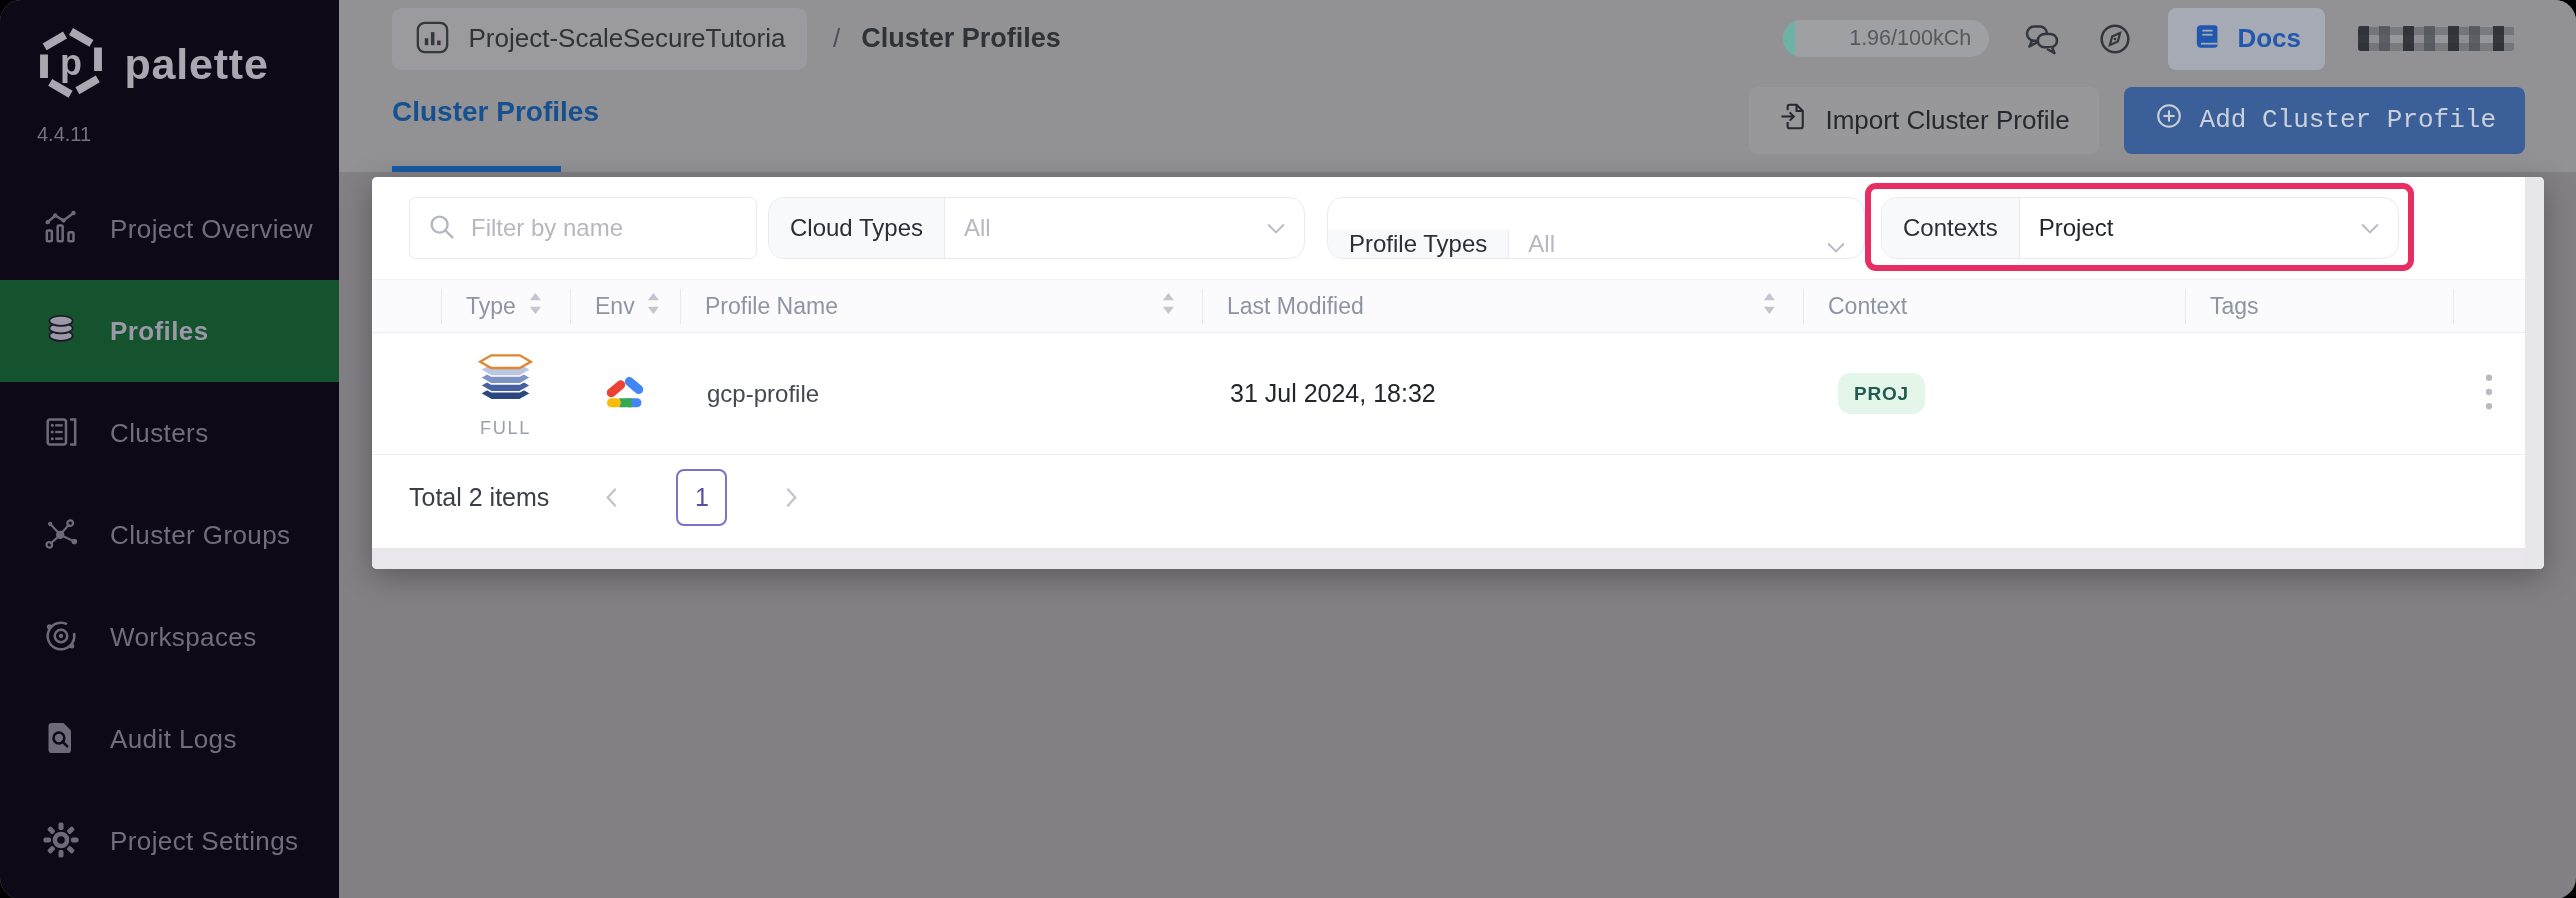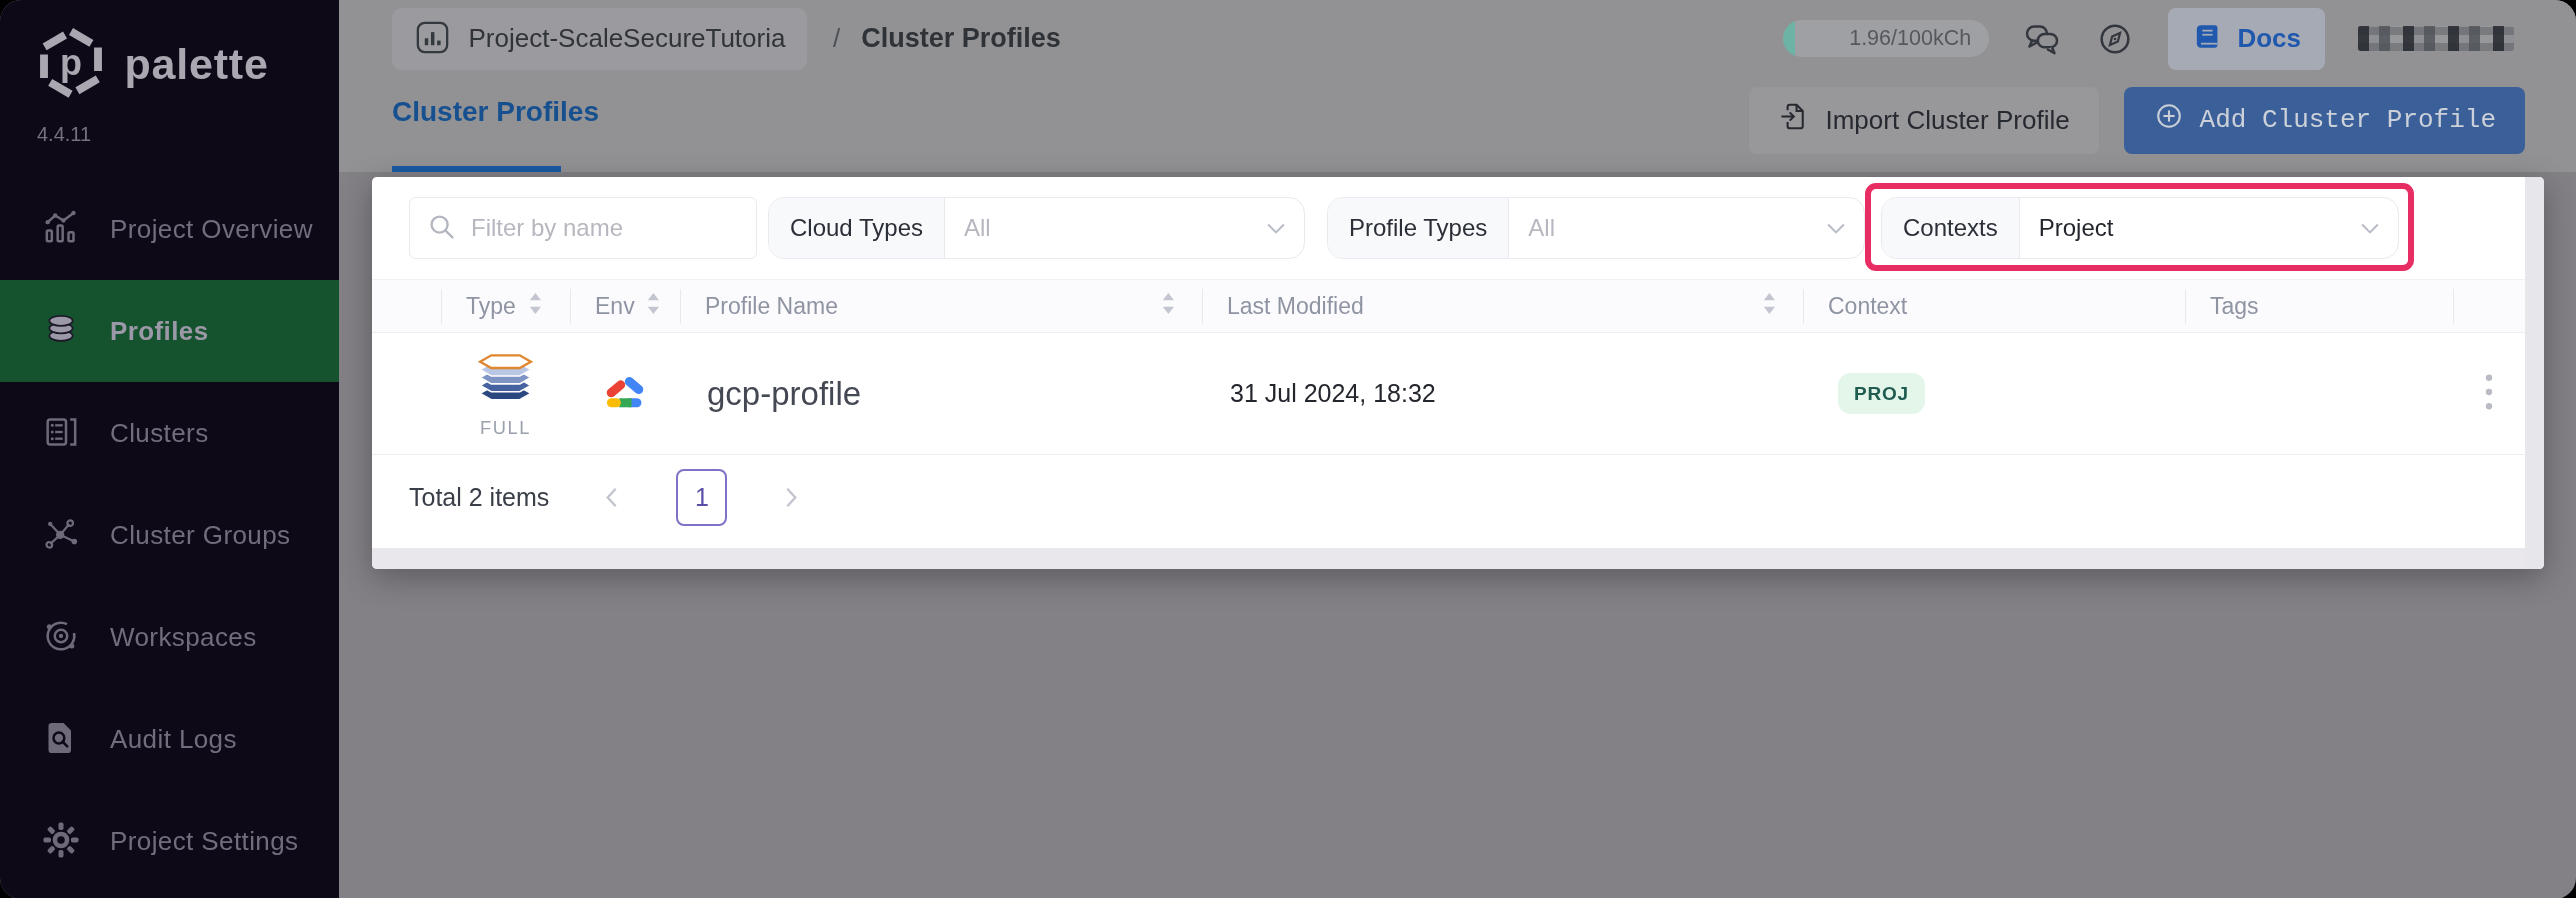--- a/index.html
+++ b/index.html
@@ -54,33 +54,33 @@
   .filters-row{position:relative;height:102px;}
   .search-box{position:absolute;left:37px;top:20px;width:348px;height:62px;border:1.6px solid #e9e9ef;border-radius:6.4px;background:#fff;display:flex;align-items:center;padding:4px 16px;gap:11px;}
   .search-box input{border:none;outline:none;font-size:24px;color:#3a3e48;width:100%;font-family:"Liberation Sans",sans-serif;background:transparent;}
   .search-box input::placeholder{color:#b7b7c0;}
   .fgroup{position:absolute;top:20px;height:62px;display:flex;border:1.6px solid #e9e9ef;border-radius:16px;background:#fff;overflow:hidden;cursor:pointer;}
   .fgroup .flabel{display:flex;align-items:center;padding:0 21px;background:#f8f9fb;border-right:1.6px solid #e9e9ef;font-size:24px;color:#2b2f37;white-space:nowrap;}
   .fgroup .fvalue{flex:1;display:flex;align-items:center;padding:0 19px;font-size:24px;color:#b7b7c0;}
   .fgroup .fvalue.selected{color:#23262d;}
   .fgroup .fchev{display:flex;align-items:center;padding-right:17.5px;margin-left:auto;}
   .g-cloud{left:396px;width:537px;}
-  .g-profile{left:955px;width:538px;}
+  .g-profile{left:955px;width:538px;align-items:flex-end;}
   .g-context{left:1509px;width:518px;}
   .ctx-highlight{position:absolute;left:1493px;top:6.4px;width:549px;height:88px;border:6.4px solid #e82d62;border-radius:11px;pointer-events:none;z-index:5;}
   
   .thead,.trow{display:grid;grid-template-columns:69px 129px 110px 522px 601px 382px 268px 71px;align-items:center;}
   .thead{height:54px;background:#fbfbfd;border-top:1.6px solid #f1f1f5;border-bottom:1.6px solid #ececf1;}
   .th{display:flex;align-items:center;gap:12.8px;height:35px;padding-left:24px;border-left:1.6px solid #e7e7ed;font-size:23px;color:#8f94a3;cursor:pointer;}
   .th .sort-end{margin-left:auto;margin-right:27px;}
   .trow{height:122px;border-bottom:1.6px solid #ededf2;background:#fff;}
   .cell-type{display:flex;flex-direction:column;align-items:center;justify-content:center;gap:0;}
   .type-label{font-size:18.3px;color:#9ba1ac;letter-spacing:1.6px;}
   .cell-env{display:flex;align-items:center;justify-content:center;}
-  .cell-name{padding-left:27px;font-size:33px;color:#444852;}
+  .cell-name{padding-left:27px;font-size:24px;color:#444852;}
   .cell-date{padding-left:28px;font-size:25px;color:#23262d;}
   .cell-ctx{display:flex;align-items:center;}
   .ctx-badge{margin-left:35px;height:41px;display:flex;align-items:center;padding:0 16px;border-radius:12.8px;background:#e4f5ea;color:#215c50;font-size:19px;font-weight:bold;letter-spacing:0.8px;}
   .cell-actions{display:flex;align-items:center;justify-content:center;cursor:pointer;}
   
   .pagination{display:flex;align-items:center;height:84px;padding-left:37px;gap:53px;}
   .pg-total{font-size:25px;color:#3a3e48;}
   .pg-chev{display:flex;align-items:center;cursor:pointer;}
   .pg-box{width:51px;height:57px;border:2.4px solid #7d72c4;border-radius:8px;display:flex;align-items:center;justify-content:center;font-size:25px;color:#584ea6;cursor:pointer;}
 </style>

